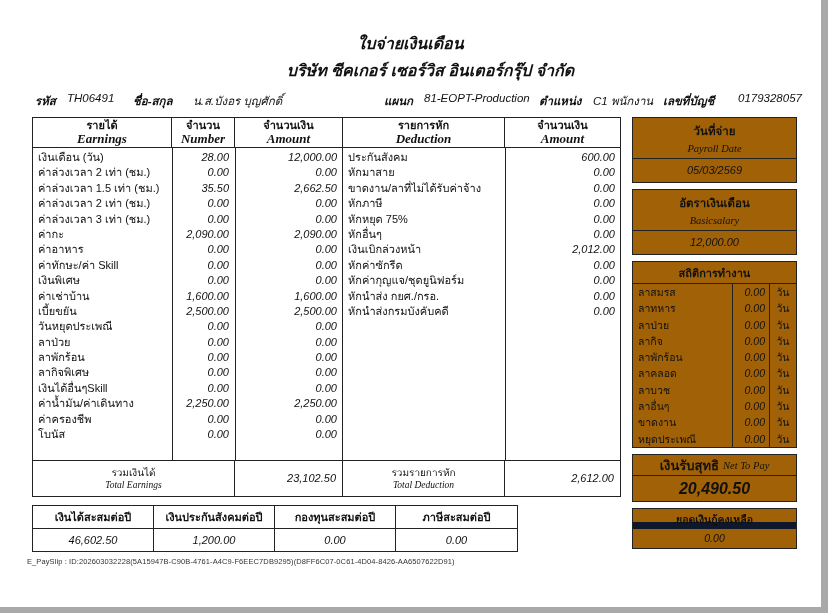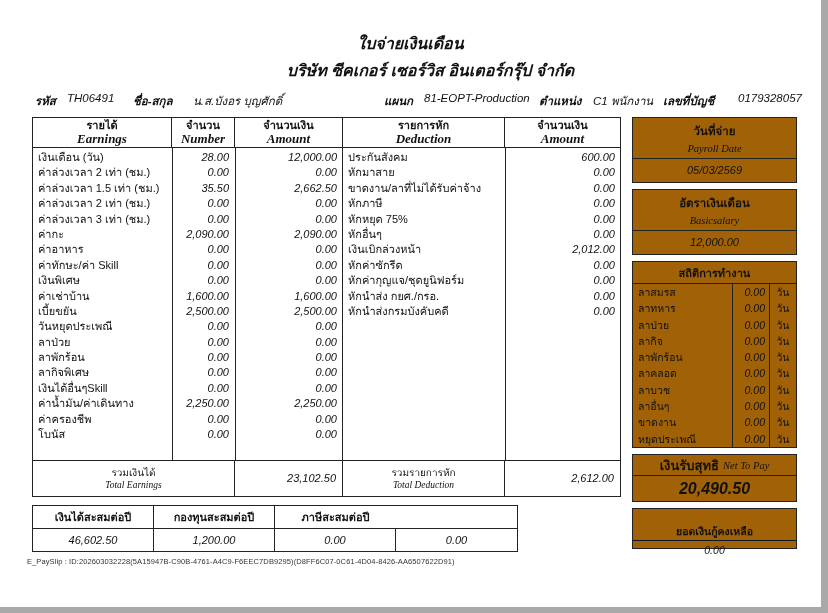--- a/index.html
+++ b/index.html
@@ -78,21 +78,21 @@
                 padding-right:4px; font-style:italic; height:100%; line-height:16.3px; }
   .stat-unit { text-align:center; }
 
   .net-head { display:flex; align-items:center; justify-content:center; gap:4px; height:21px;
               border-bottom:1px solid #222; }
   .net-title-th { font-weight:bold; font-size:13px; }
   .net-title-en { font-family:"Liberation Serif", serif; font-style:italic; font-size:10.5px; }
   .net-value { text-align:center; font-weight:bold; font-style:italic; font-size:16px; padding:4px 0 5px; }
 
   .loan-head { height:20px; line-height:20px; text-align:center; font-weight:bold; font-size:10.5px;
-               border-bottom:1px solid #0f172a;margin-top:12px; }
+               border-bottom:7px solid #0f172a; }
   .loan-value { text-align:center; font-style:italic; font-size:10.5px; padding:3px 0 4px; }
 
   .doc-footer { position:absolute; left:27px; top:557px; font-size:7.5px; color:#333; letter-spacing:0.1px; }
 </style>
 </head>
 <body>
 
 <div class="sheet">
 
   <div class="doc-title">ใบจ่ายเงินเดือน</div>
@@ -325,20 +325,21 @@
         <span class="tf-en">Total Deduction</span>
       </div>
       <div class="tf amount">2,612.00</div>
     </div>
   </div>
 
   <div class="ytd">
     <div class="ytd-row hdr">
   <div class="ytd-cell">เงินได้สะสมต่อปี</div>
 
+  <div class="ytd-cell">เงินประกันสังคมต่อปี</div>
 
   <div class="ytd-cell">กองทุนสะสมต่อปี</div>
 
   <div class="ytd-cell">ภาษีสะสมต่อปี</div>
 </div>
     <div class="ytd-row vals">
   <div class="ytd-cell">46,602.50</div>
 
   <div class="ytd-cell">1,200.00</div>
 

